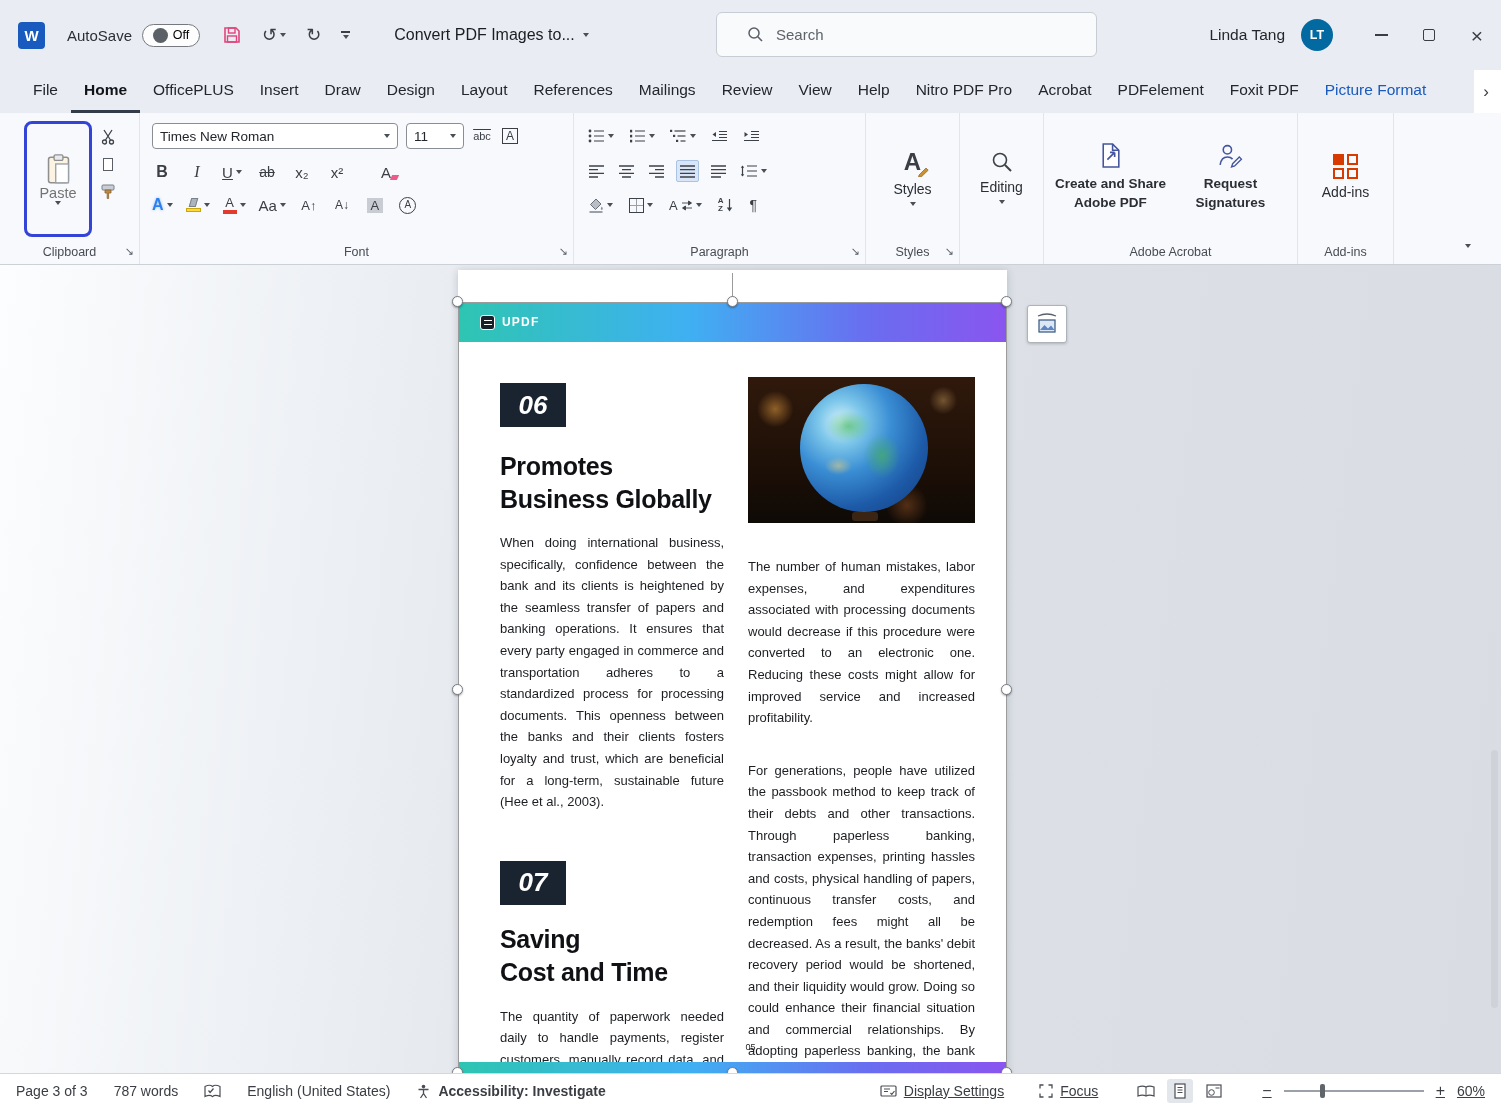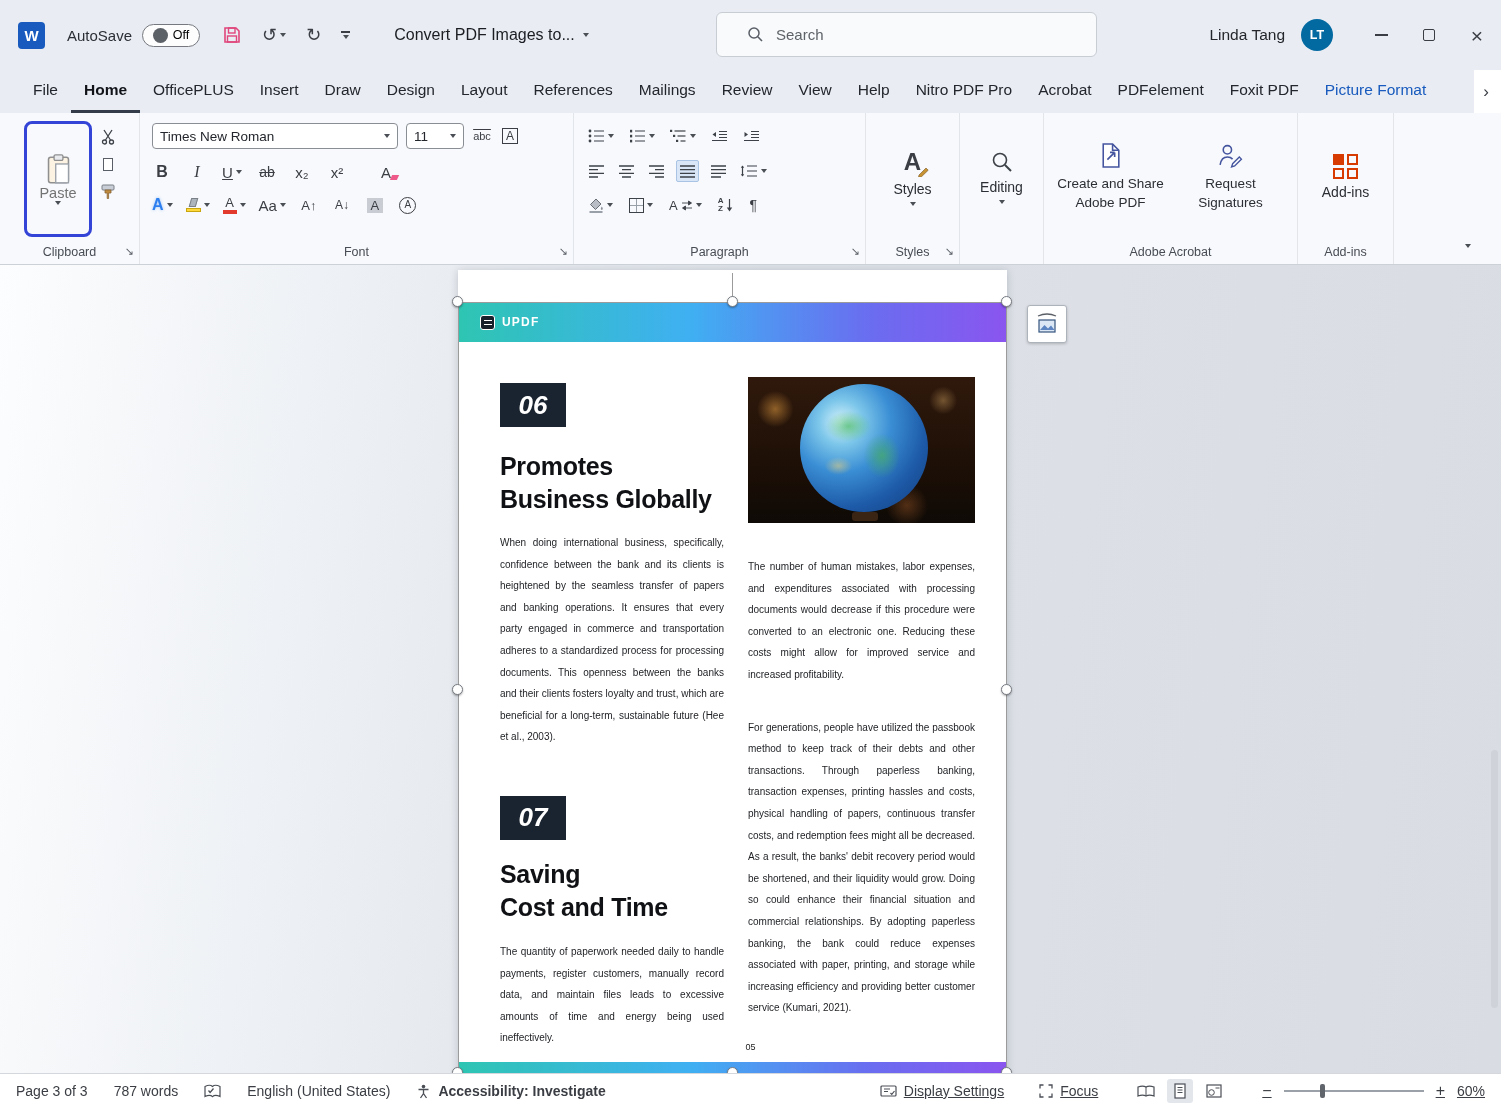--- a/index.html
+++ b/index.html
@@ -88,21 +88,21 @@
   .borders-ic { width:15px; height:15px; border:1.4px solid #3d4148; background:
       linear-gradient(#9aa0a8,#9aa0a8) center/100% 1px no-repeat,
       linear-gradient(90deg,#9aa0a8,#9aa0a8) center/1px 100% no-repeat; }
 
   .g-styles { width:94px; }
   .g-editing { width:84px; }
   .bigbtn { width:100%; height:112px; margin-top:8px; flex-direction:column; gap:5px; font-size:14px; color:#2b2e34; }
   .styles-a { font-size:24px; font-weight:bold; color:#3b3e44; }
 
   .g-adobe { width:254px; }
-  .adobe-row { display:flex; justify-content:center; gap:8px; margin-top:8px; }
+  .adobe-row { display:flex; justify-content:center; gap:8px; margin-top:8px;font-weight:bold; }
   .adobe-btn { width:112px; height:112px; flex-direction:column; gap:6px; font-size:13.5px; color:#2b2e34; text-align:center; line-height:1.35; }
 
   .g-addins { width:96px; }
   .addins-ic { display:grid; grid-template-columns:11px 11px; grid-template-rows:11px 11px; gap:3px; }
   .addins-ic span { border:2px solid #d83b01; }
   .addins-ic span:first-child { background:#d83b01; }
 
   .ribbon-collapse { position:absolute; right:20px; bottom:8px; width:26px; height:20px; }
 
   
@@ -117,21 +117,21 @@
   .bottom-strip { position:absolute; left:0; top:792px; width:100%; height:16px;
       background:linear-gradient(90deg,#2ec5b2 0%,#3fb0f2 42%,#6a6df0 75%,#8a55ef 100%); }
 
   .col-left { position:absolute; left:42px; top:113px; width:224px; }
   .col-right { position:absolute; left:290px; top:107px; width:227px; }
   .badge { width:66px; height:44px; background:#1a2430; color:#fff; font-style:italic; font-weight:bold; font-size:26px; display:flex; align-items:center; justify-content:center; position:relative; }
   .badge::after { content:""; position:absolute; left:5px; top:5px; width:100%; height:100%; border:1.5px solid #1a2430; z-index:-1; }
   .badge.second { margin-top:48px; }
   .h-doc { font-size:25px; font-weight:bold; color:#101114; line-height:33px; letter-spacing:-0.3px; margin-top:23px; }
   .h-doc.second { margin-top:18px; }
-  .p-doc { font-size:10px; color:#1c1e22; line-height:21.6px; text-align:justify; margin-top:16px; }
+  .p-doc { font-size:13px; color:#1c1e22; line-height:21.6px; text-align:justify; margin-top:16px; }
   .p-doc.second { margin-top:17px; }
   .p-doc.r0 { margin-top:33px; }
   .p-doc.r1 { margin-top:31px; }
   .page-num { position:absolute; left:0; right:0; top:772px; text-align:center; font-size:9px; color:#222;padding-left:36px; }
 
   .globe-photo { width:227px; height:146px; position:relative; overflow:hidden;
       background:
         radial-gradient(circle 26px at 12% 22%, rgba(245,170,70,.5), transparent 70%),
         radial-gradient(circle 20px at 86% 16%, rgba(250,200,120,.35), transparent 70%),
         radial-gradient(circle 30px at 70% 88%, rgba(160,90,40,.45), transparent 70%),

